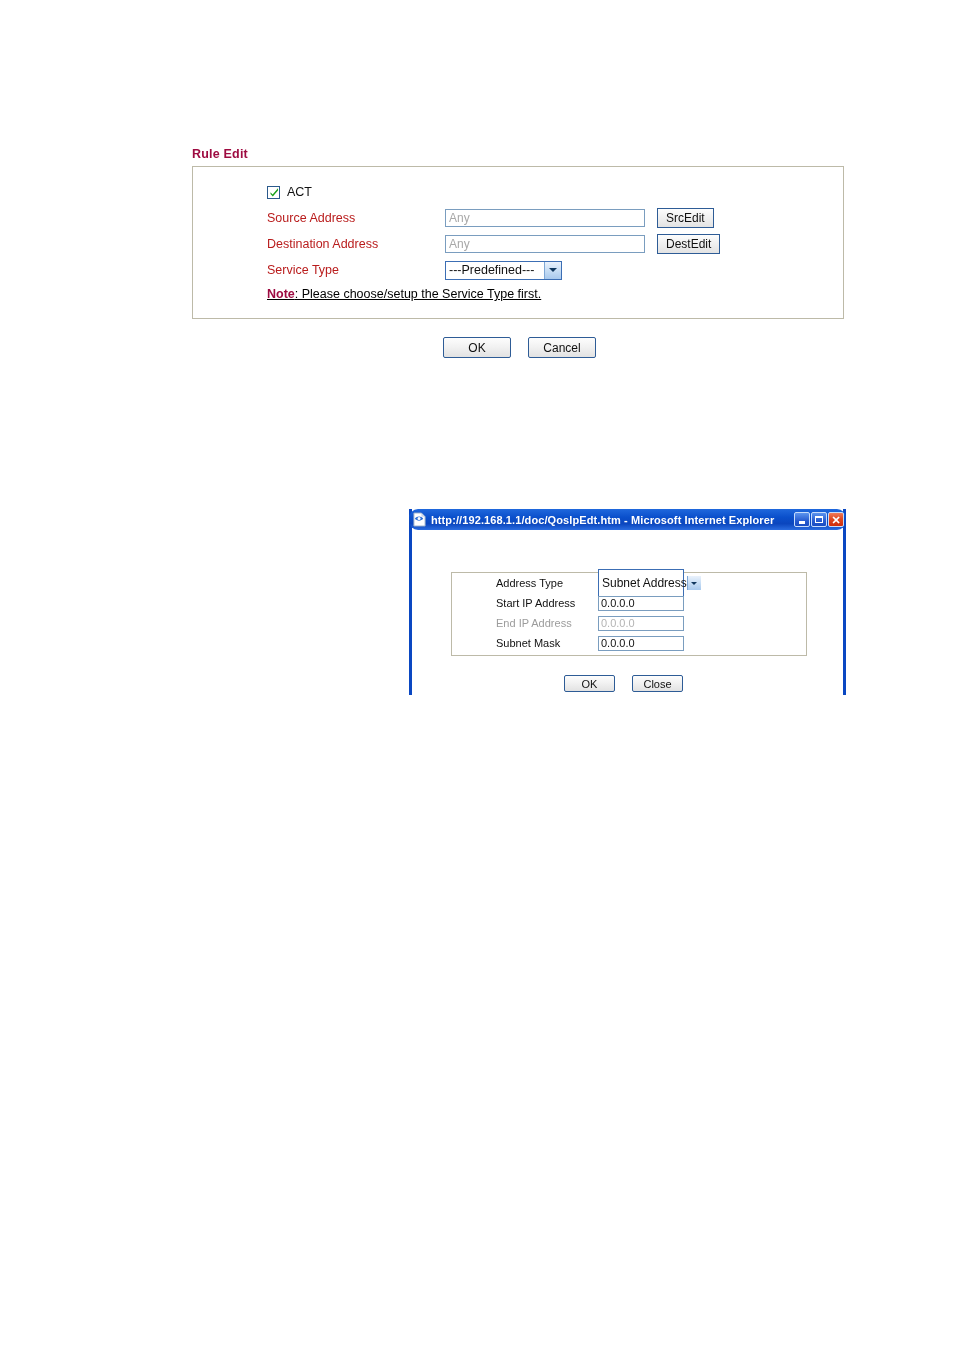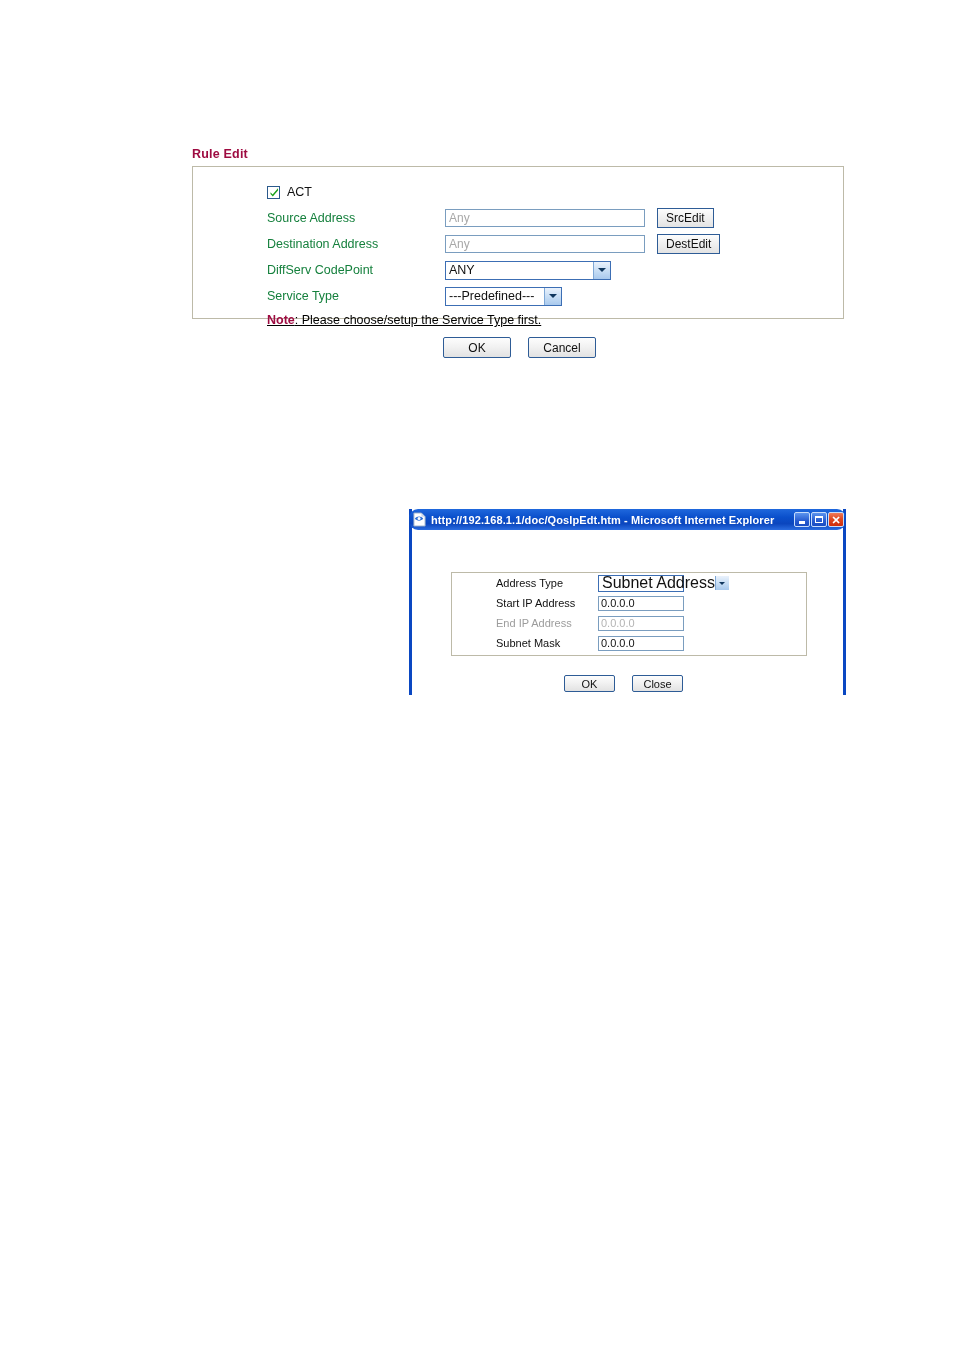--- a/index.html
+++ b/index.html
@@ -40,21 +40,21 @@
   }
   .form-row {
     display: flex;
     align-items: center;
     height: 26px;
     padding-left: 74px;
   }
   .row-label {
     width: 178px;
     font-size: 12.5px;
-    color: #15803d;
+    color: #b91c1c;
     line-height: 16px;
     flex: none;
   }
 
   
   .xp-checkbox {
     width: 13px;
     height: 13px;
     border: 1px solid #2B5A8C;
     background: #ffffff;
@@ -293,27 +293,27 @@
     background: #ffffff;
     font-family: "Liberation Sans", sans-serif;
     font-size: 11px;
     color: #111111;
     padding: 0 2px;
     outline: none;
     line-height: 13px;
   }
   .dlg-input.disabled { color: #B4B4B4; }
   #addr-type-select {
-    height: 17px;
+    height: 28px;
     border: 1px solid #3C6EB4;
     box-sizing: border-box;
     background: #ffffff;
     display: inline-flex;
     align-items: center;
-    font-size: 16px;
+    font-size: 12px;
     color: #111111;
     cursor: pointer;
     padding-left: 3px;
     width: 86px;
   }
   #addr-type-select .sel-text { flex: 1; white-space: nowrap; }
   #addr-type-select .sel-arrow {
     width: 13px;
     height: 14px;
     border-left: 1px solid #7FA8D6;
@@ -366,29 +366,20 @@
       <input class="txt-input" type="text" readonly="" value="Any" style="">
       <button class="side-button">SrcEdit</button>
     </div>
 
     <div class="form-row">
       <span class="row-label">Destination Address</span>
       <input class="txt-input" type="text" readonly="" value="Any" style="">
       <button class="side-button">DestEdit</button>
     </div>
 
-    <div class="form-row">
-      <span class="row-label">DiffServ CodePoint</span>
-      <span class="xp-select" id="dscp-select">
-        <span class="sel-text">ANY</span>
-        <span class="sel-arrow">
-            <span class="arrow-glyph"></span>
-          </span>
-      </span>
-    </div>
 
     <div class="form-row">
       <span class="row-label">Service Type</span>
       <span class="xp-select" id="service-select">
         <span class="sel-text">---Predefined---</span>
         <span class="sel-arrow">
             <span class="arrow-glyph"></span>
           </span>
       </span>
     </div>

